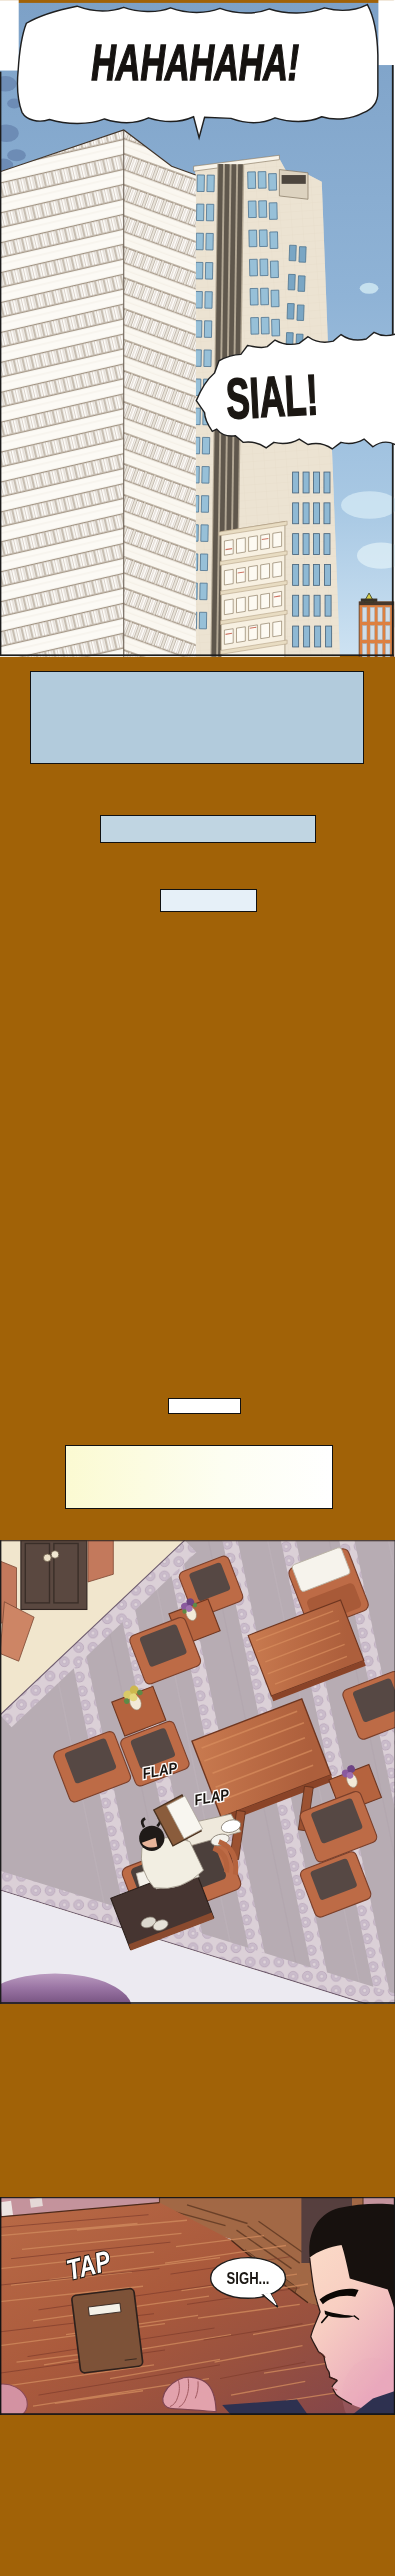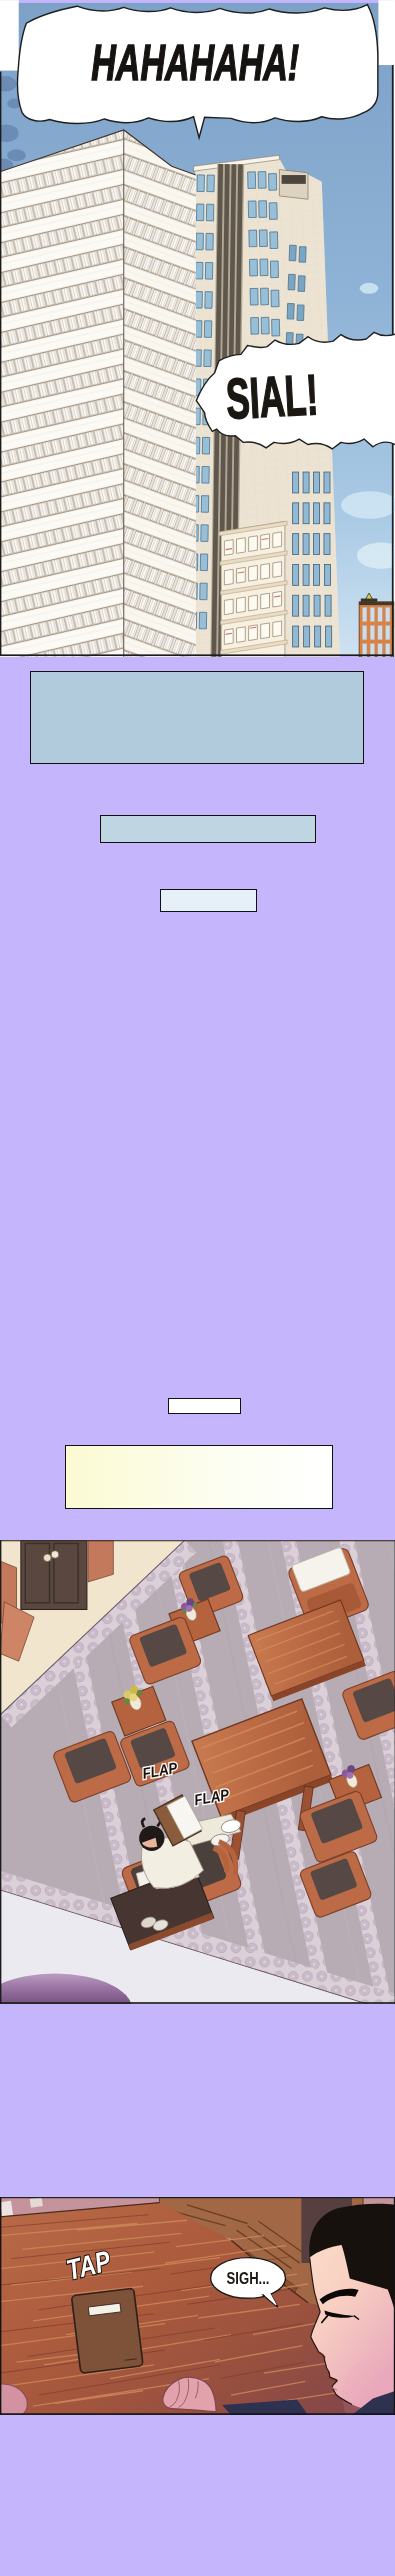--- a/index.html
+++ b/index.html
@@ -1,17 +1,17 @@
 <!DOCTYPE html>
 <html style="font-size:8.8px"><head>
 <meta charset="utf-8">
 <style>
   html,body{margin:0;padding:0;background:#ffffff;}
   body{font-family:"Liberation Sans", sans-serif;}
-  #page{position:relative;width:396px;height:2576px;background:#c4b5fd;overflow:hidden;}
+  #page{position:relative;width:396px;height:2576px;background:#a16207;overflow:hidden;}
   .abs{position:absolute;}
 </style>
 </head>
 <body>
 <div id="page">
 
 <div class="abs" style="left:0;top:0;width:396px;height:657px;">
 <svg width="396" height="657" viewBox="0 0 720 1194" xmlns="http://www.w3.org/2000/svg">
 <defs>
 <linearGradient id="sky" x1="0" y1="0" x2="0" y2="1">

